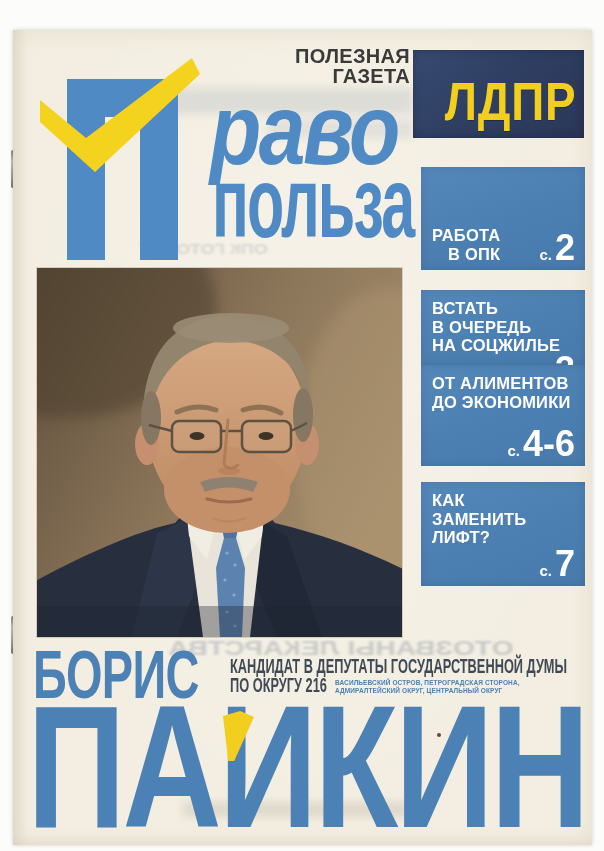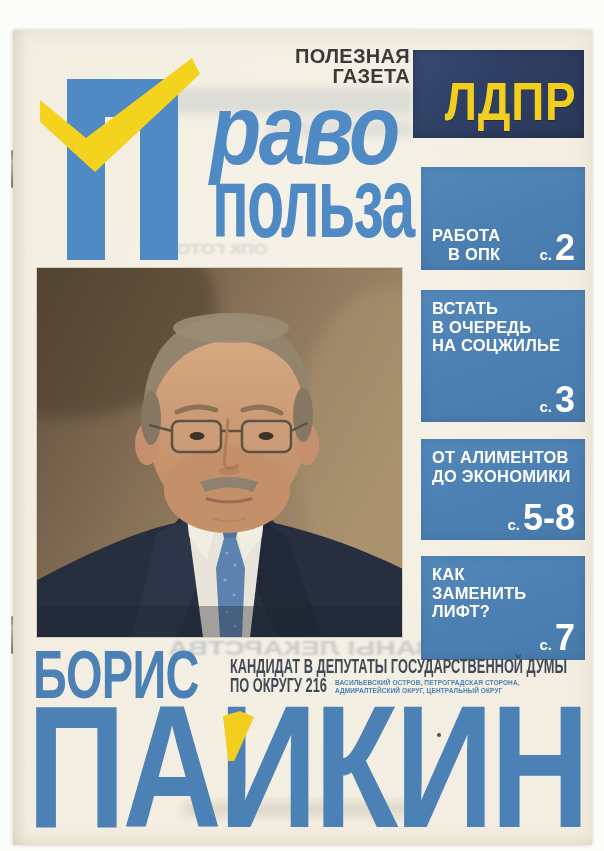--- a/index.html
+++ b/index.html
@@ -70,21 +70,21 @@
   }
   .photo svg{display:block;width:100%;height:100%;}
   
   .toc{position:absolute;left:408px;top:137px;width:164px;}
   .toc-box{
     position:relative;width:164px;background:linear-gradient(160deg,#5488ba 0%,#4b7fb2 55%,#487aab 100%);
     color:#fff;padding:9px 10px 7px 11px;display:flex;flex-direction:column;
     box-shadow:inset 0 0 8px rgba(0,0,0,.12);
   }
   .toc-box:nth-child(1){height:103px;margin-bottom:20px;}
-  .toc-box:nth-child(2){height:132px;margin-bottom:17px;}
+  .toc-box:nth-child(2){height:75px;}
   .toc-box:nth-child(3){height:101px;margin-bottom:16px;}
   .toc-box:nth-child(4){height:104px;}
   .toc-title,.toc-sub{
     font-size:16.5px;line-height:18.5px;white-space:pre-line;letter-spacing:.2px;
   }
   .toc-bottom{margin-top:auto;display:flex;justify-content:space-between;align-items:flex-end;text-align:right;}
   .toc-page{margin-left:auto;display:flex;align-items:baseline;gap:3px;}
   .toc-page .pp{font-size:15px;}
   .toc-page .pn{font-size:36px;line-height:.82;}
   
@@ -270,21 +270,21 @@
     </div>
   </div>
 
   <div class="toc-box">
     <div class="toc-title">ОТ АЛИМЕНТОВ
 ДО ЭКОНОМИКИ</div>
     <div class="toc-bottom">
 
       <div class="toc-page">
         <span class="pp">с.</span>
-        <span class="pn">5-8</span>
+        <span class="pn">4-6</span>
       </div>
     </div>
   </div>
 
   <div class="toc-box">
     <div class="toc-title">КАК
 ЗАМЕНИТЬ
 ЛИФТ?</div>
     <div class="toc-bottom">
 

